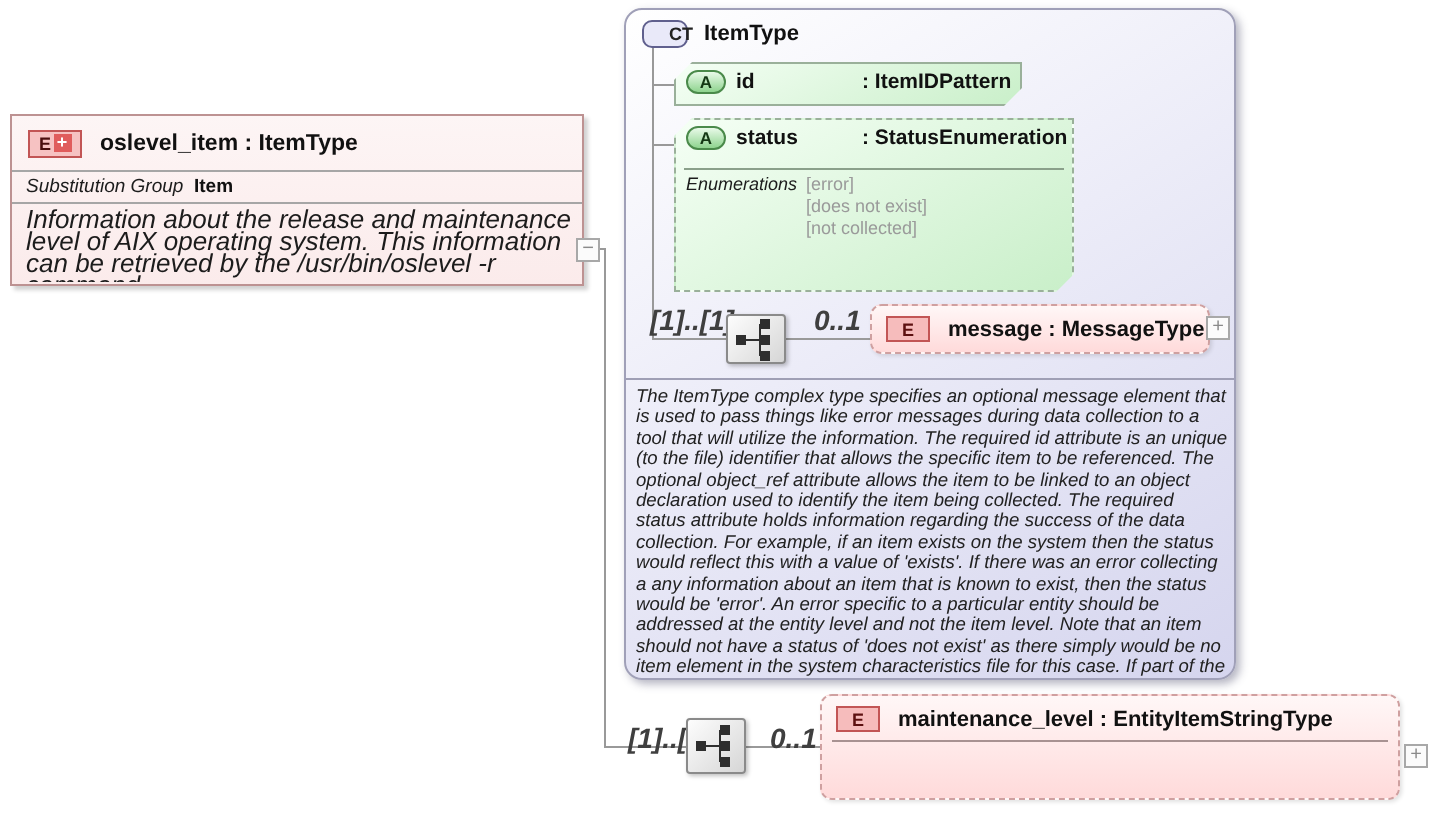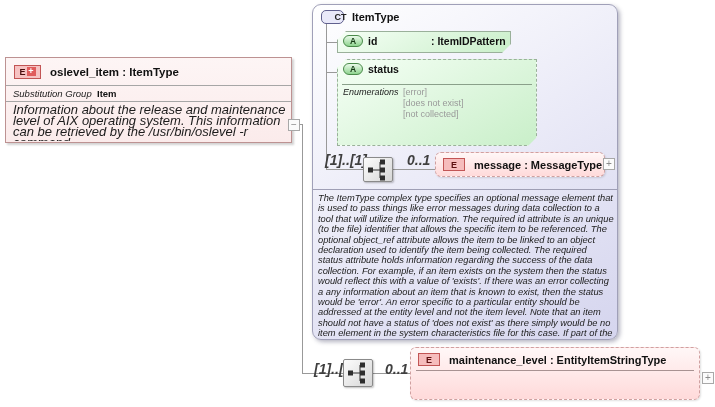--- a/index.html
+++ b/index.html
@@ -124,20 +124,21 @@
       <span class="badge-a">A</span>
       <span class="attr-name">id</span>
       <span class="attr-type">: ItemIDPattern</span>
     </div>
   </div>
 
   <div class="abs attr-box optional" style="left:337px;top:59px;width:200px;height:87px;">
     <div class="attr-header">
       <span class="badge-a">A</span>
       <span class="attr-name">status</span>
+      <span class="attr-type">: StatusEnumeration</span>
     </div>
     <div class="hdiv" style="left:4px;top:24px;width:190px;background:#8aa08a;"></div>
     <div class="abs" style="left:5px;top:27px;width:192px;">
       <div class="facet-row">
         <span class="lab">Enumerations</span>
         <span class="val">[error]</span>
       </div>
       <div class="facet-row">
         <span class="lab"></span>
         <span class="val">[does not exist]</span>

